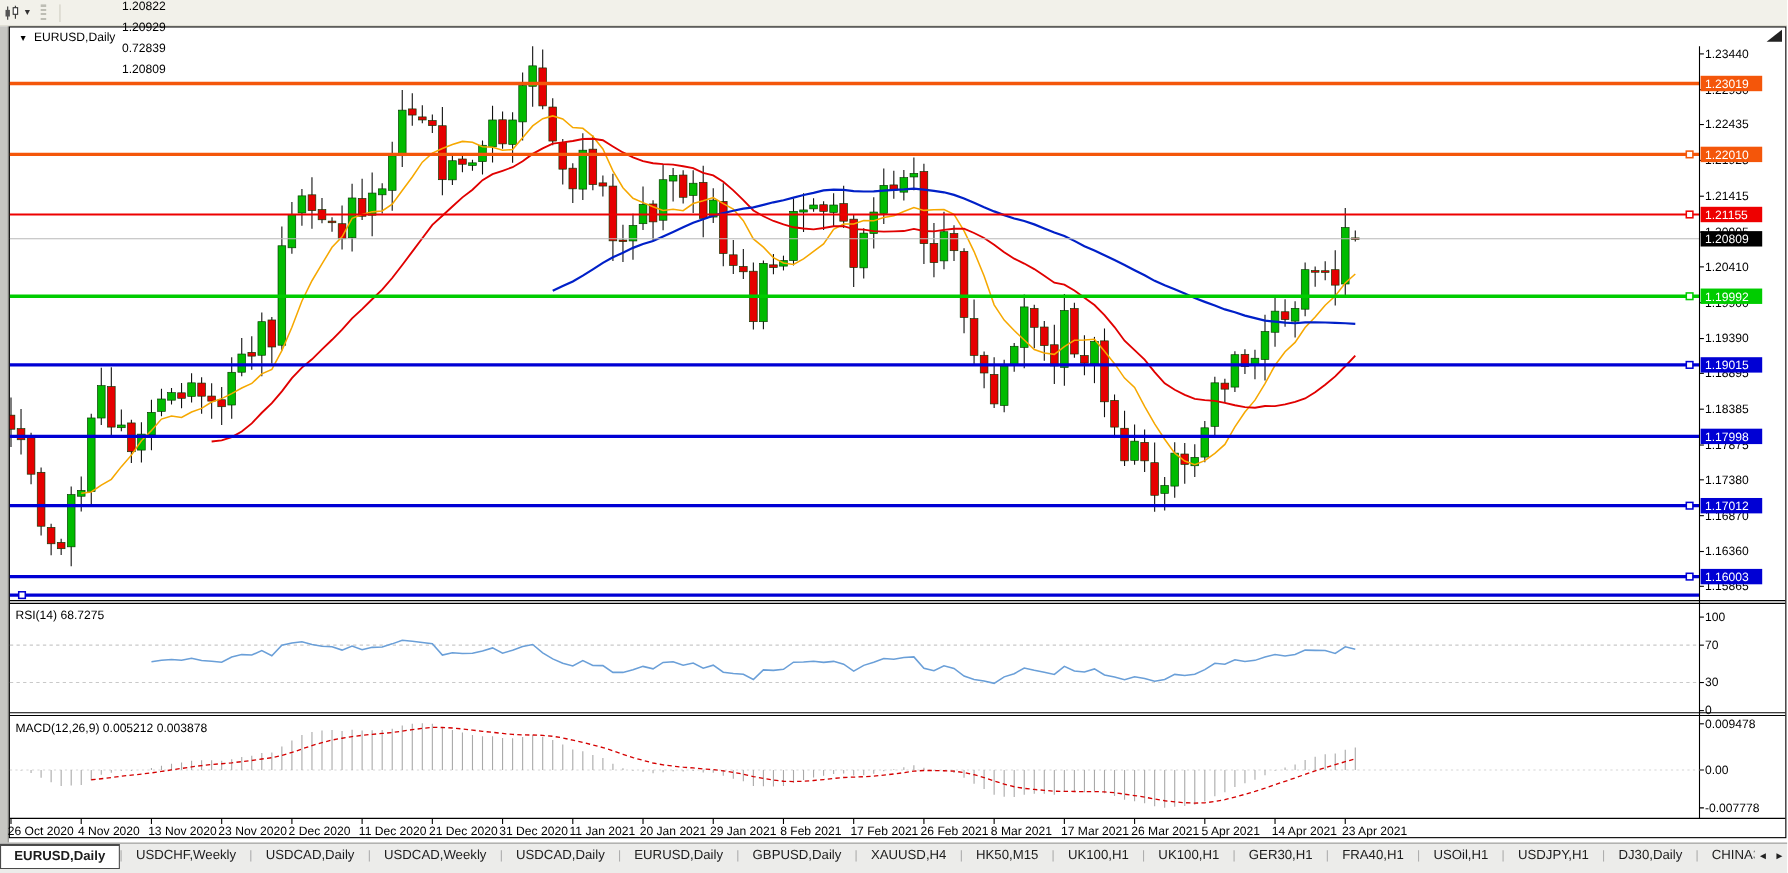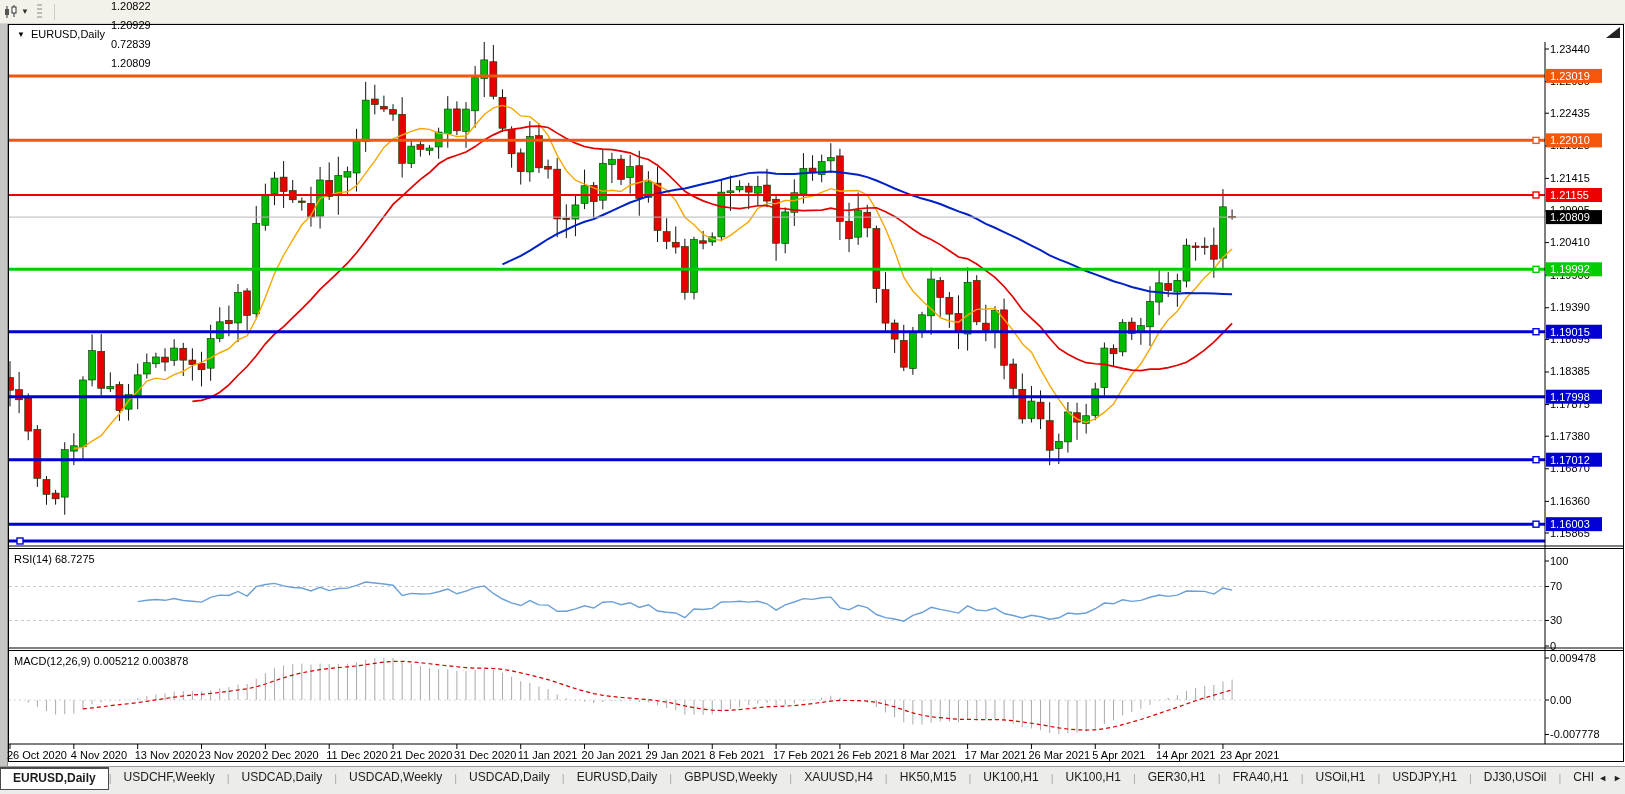--- a/index.html
+++ b/index.html
@@ -639,38 +639,38 @@
         <span class="tab">USDCHF,Weekly</span>
         <span class="tab-div">|</span>
         <span class="tab">USDCAD,Daily</span>
         <span class="tab-div">|</span>
         <span class="tab">USDCAD,Weekly</span>
         <span class="tab-div">|</span>
         <span class="tab">USDCAD,Daily</span>
         <span class="tab-div">|</span>
         <span class="tab">EURUSD,Daily</span>
         <span class="tab-div">|</span>
-        <span class="tab">GBPUSD,Weekly</span>
+        <span class="tab">GBPUSD,Daily</span>
         <span class="tab-div">|</span>
         <span class="tab">XAUUSD,H4</span>
         <span class="tab-div">|</span>
         <span class="tab">HK50,M15</span>
         <span class="tab-div">|</span>
         <span class="tab">UK100,H1</span>
         <span class="tab-div">|</span>
         <span class="tab">UK100,H1</span>
         <span class="tab-div">|</span>
         <span class="tab">GER30,H1</span>
         <span class="tab-div">|</span>
         <span class="tab">FRA40,H1</span>
         <span class="tab-div">|</span>
         <span class="tab">USOil,H1</span>
         <span class="tab-div">|</span>
         <span class="tab">USDJPY,H1</span>
         <span class="tab-div">|</span>
-        <span class="tab">DJ30,USOil</span>
+        <span class="tab">DJ30,Daily</span>
         <span class="tab-div">|</span>
         <span class="tab">CHINA300,H1</span>
       </div>
     <span class="tab-scroll">◄</span>
     <span class="tab-scroll">►</span>
   </div>
 </div>
 
 </body></html>

